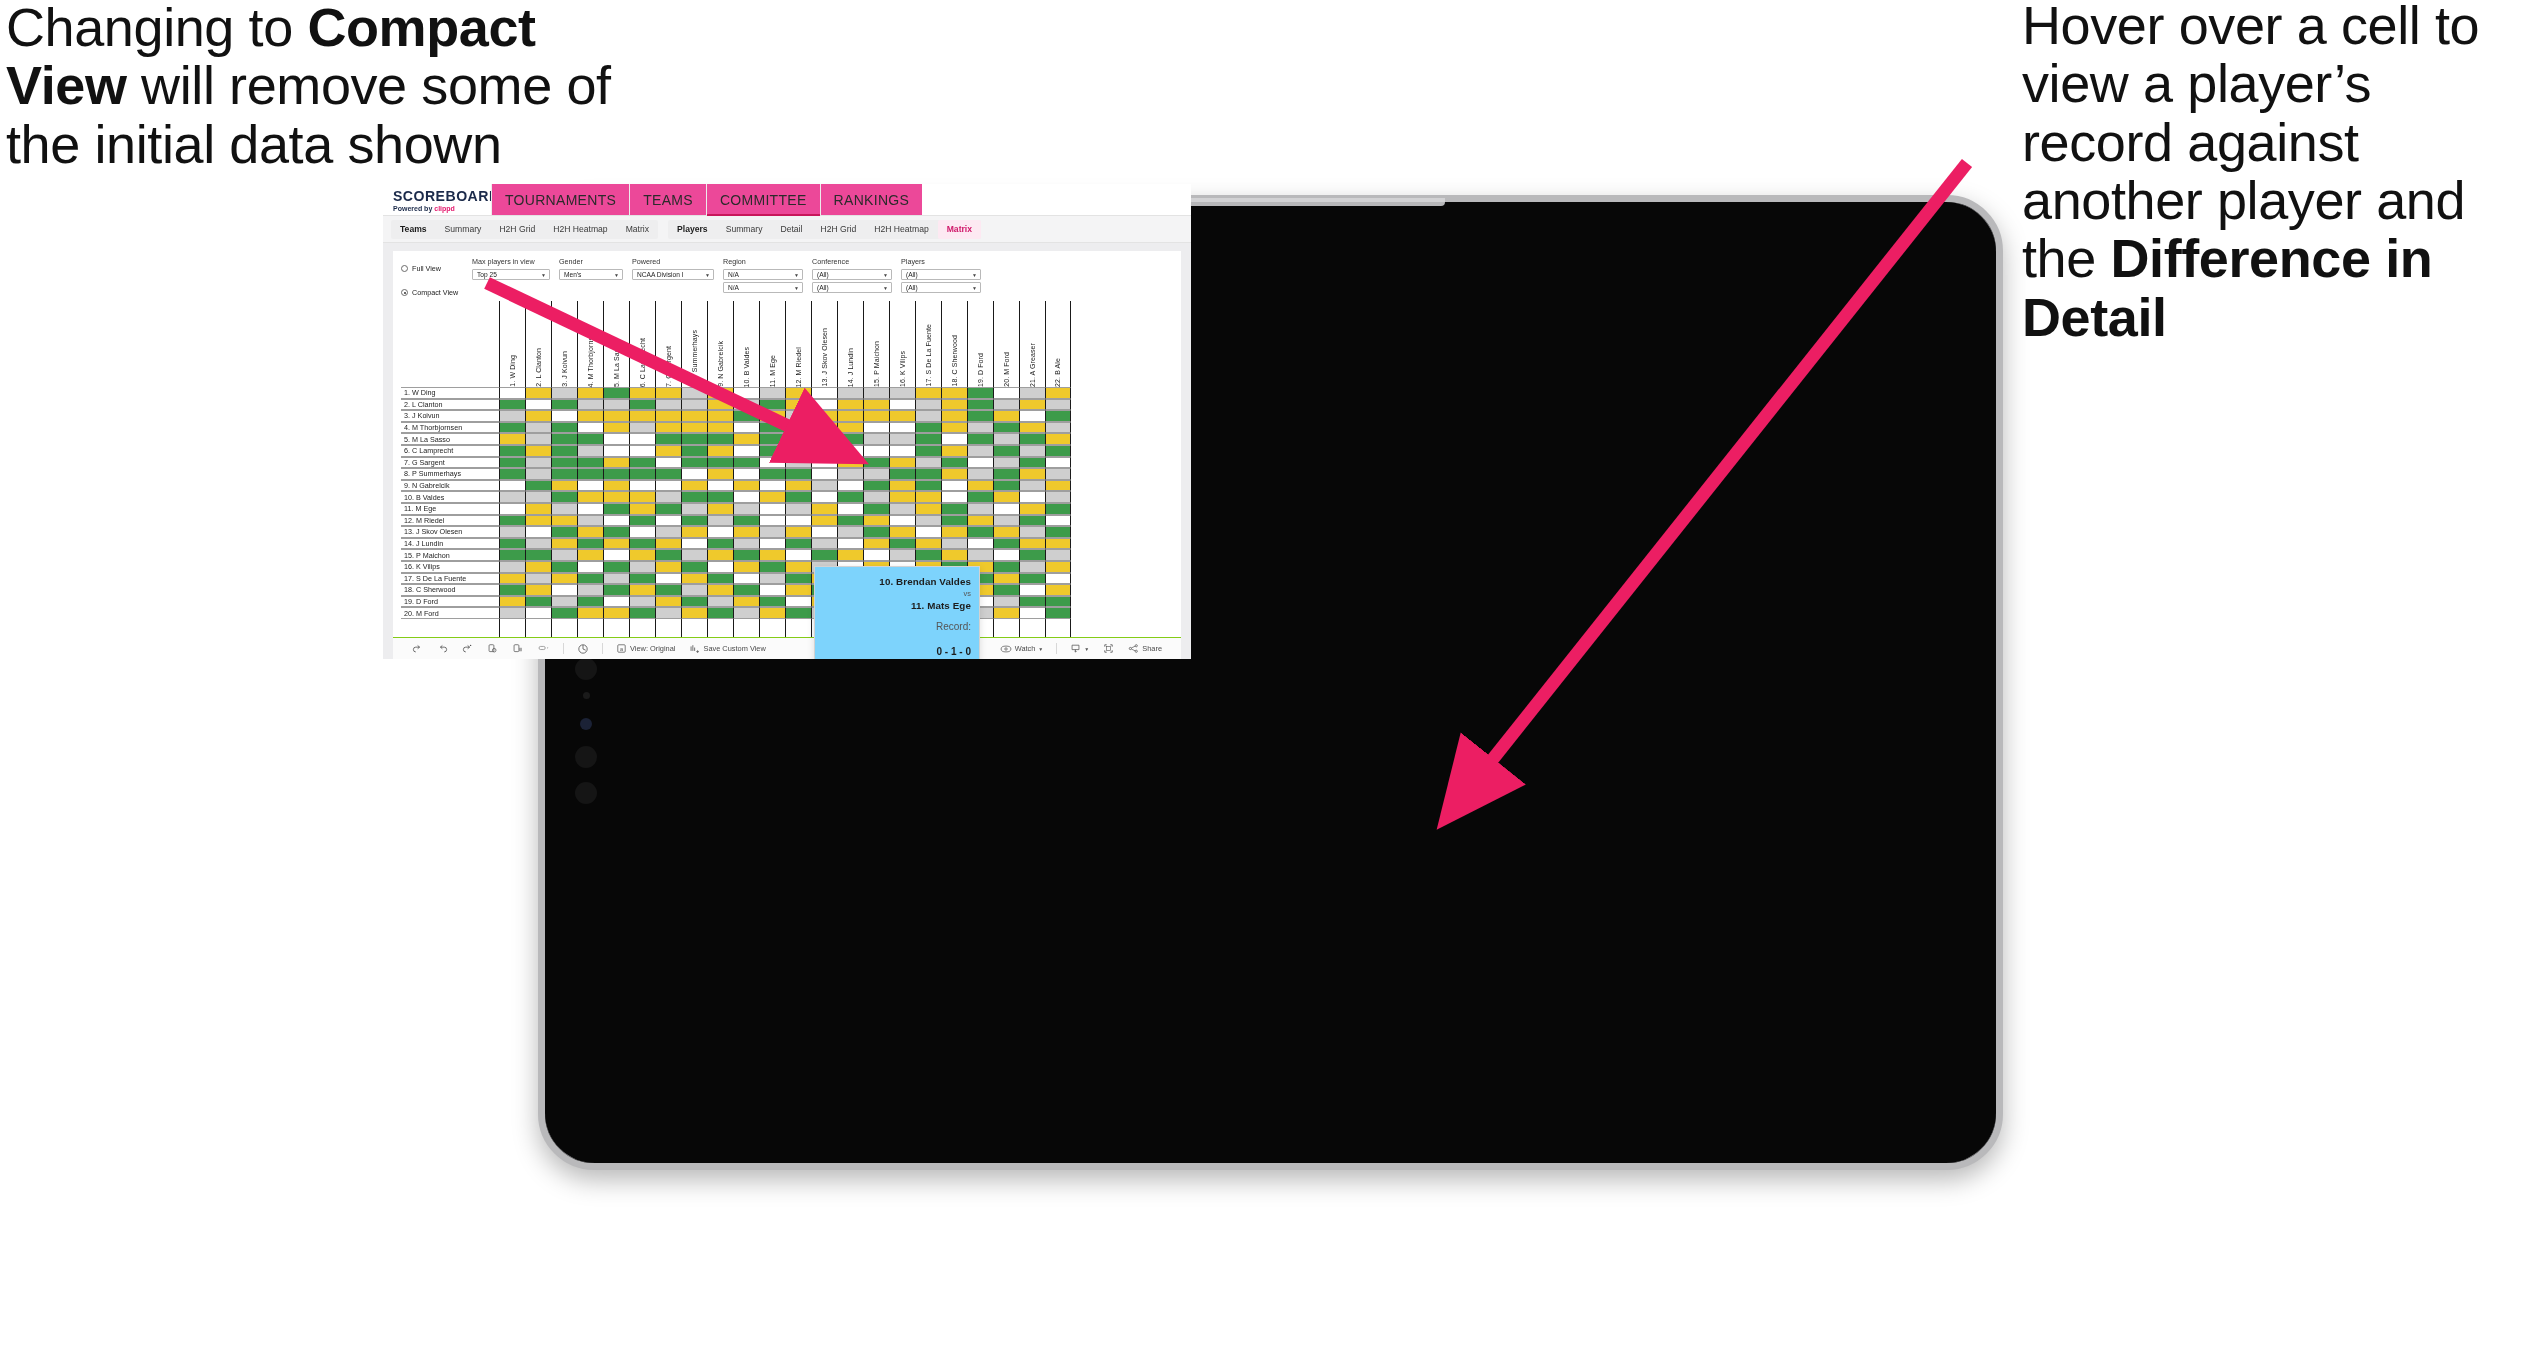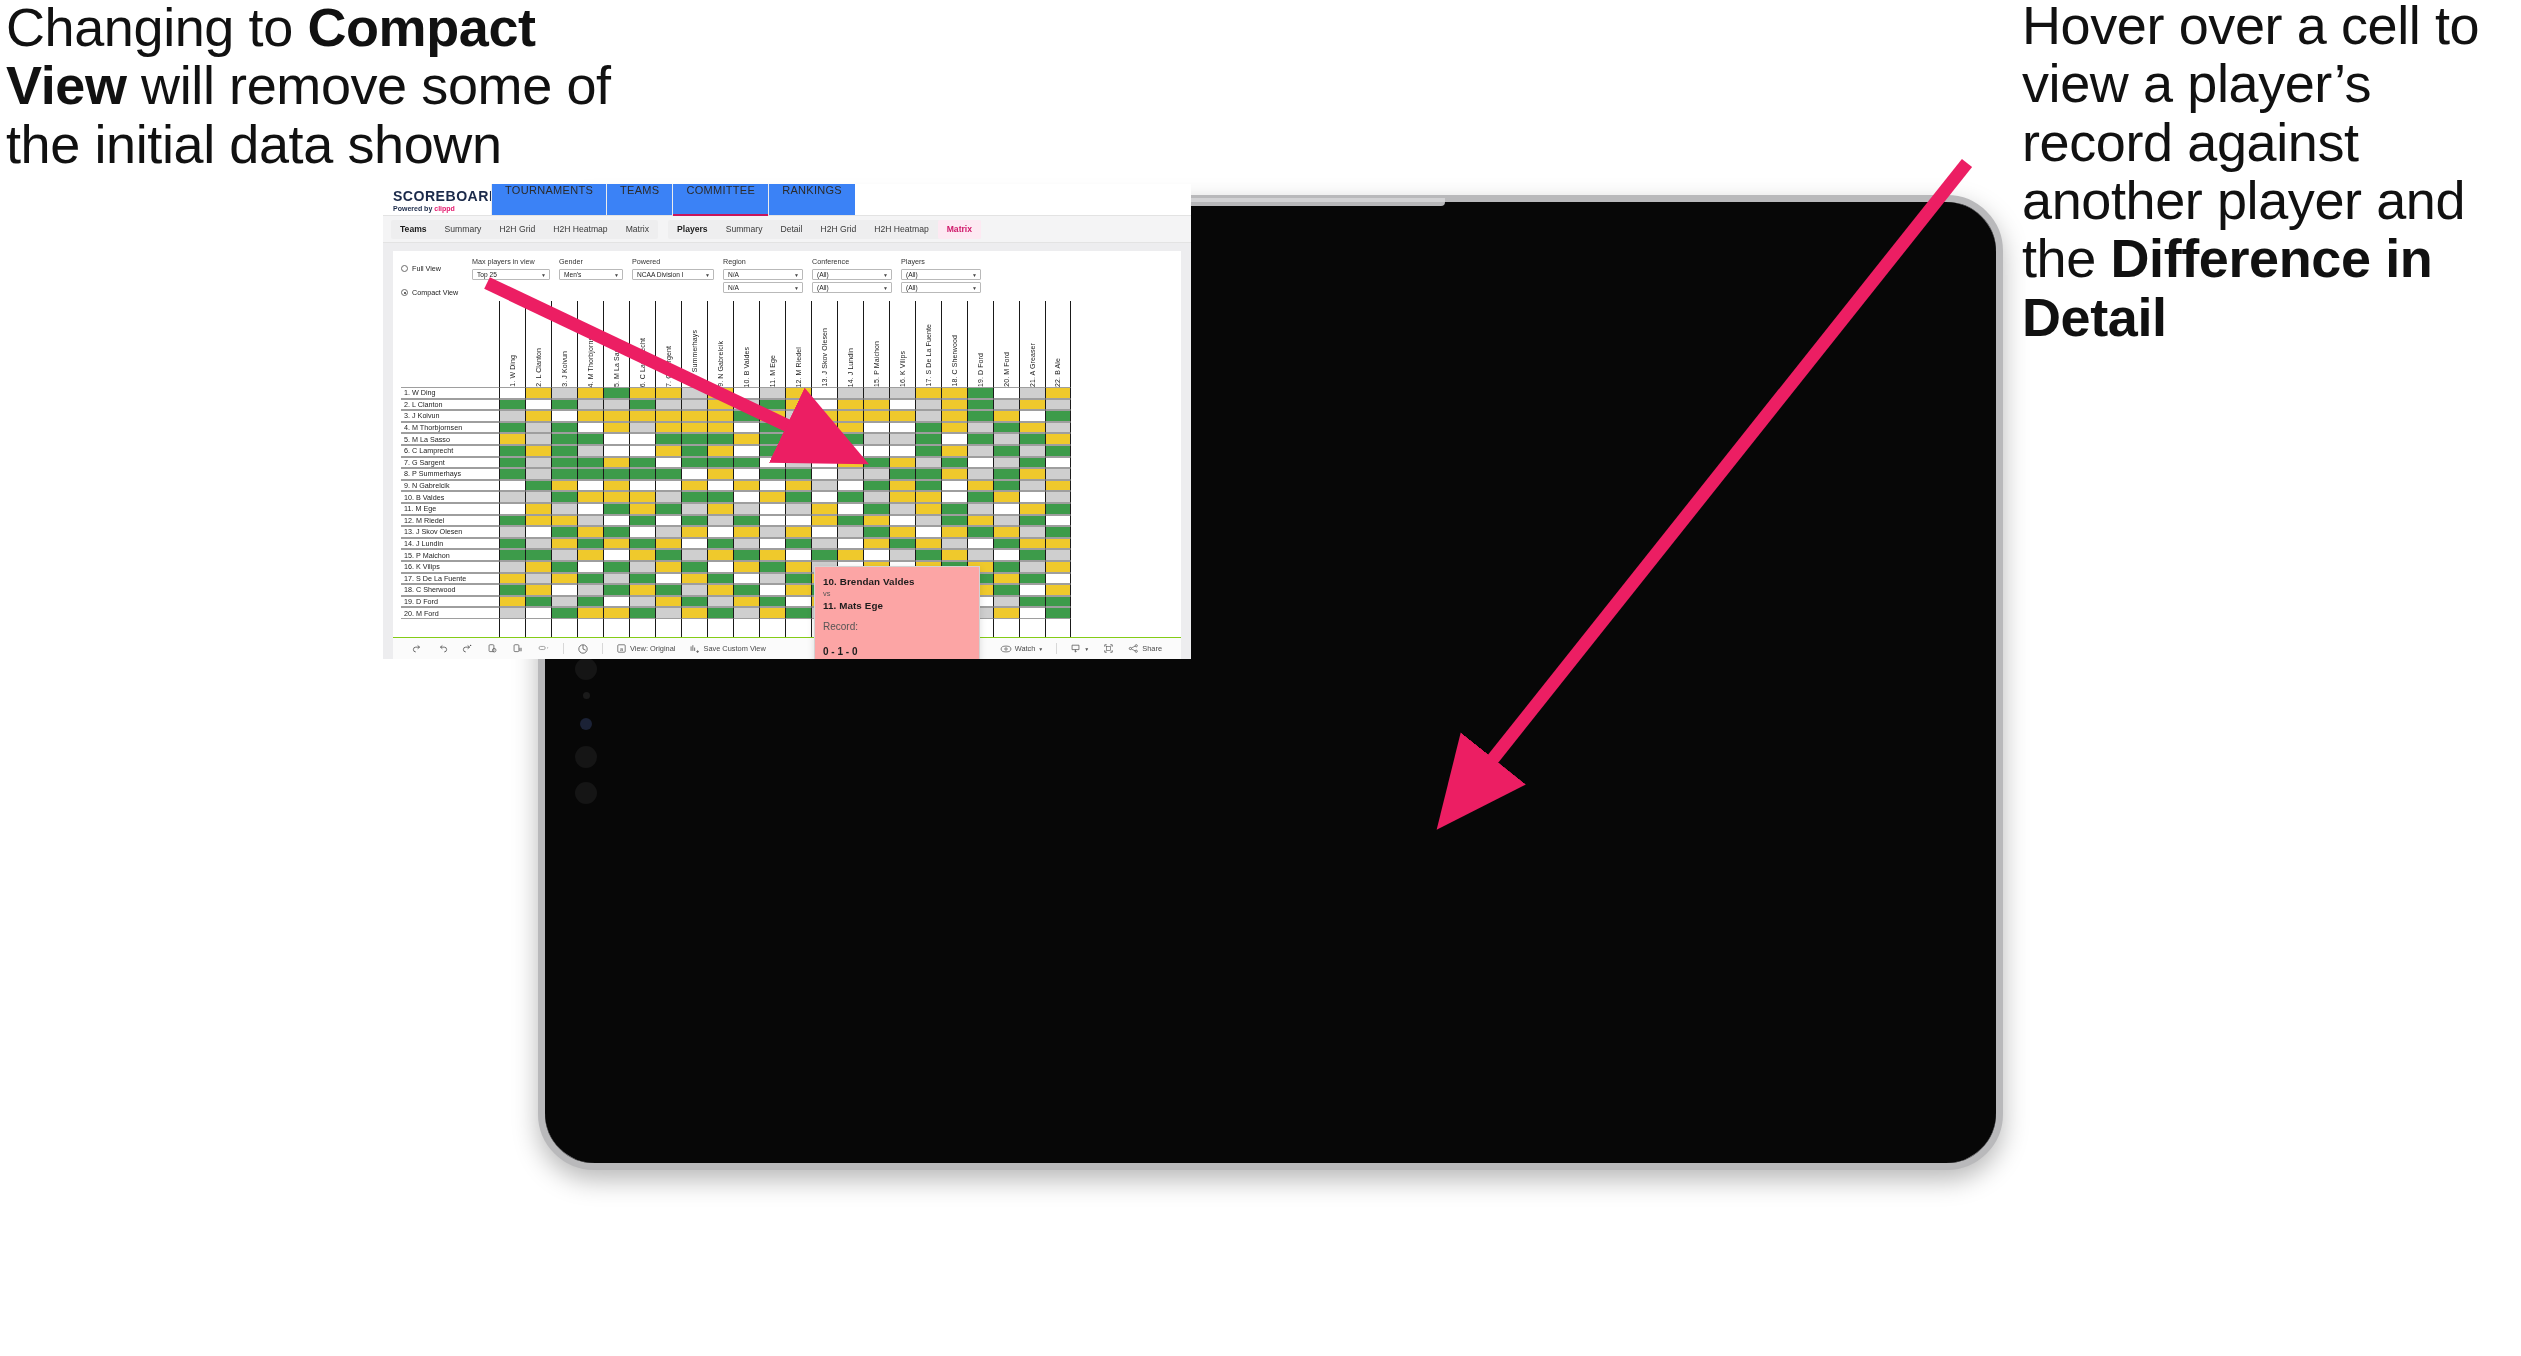--- a/index.html
+++ b/index.html
@@ -74,24 +74,24 @@
   #brand-title {
     font-family: "Liberation Sans", sans-serif;
     font-weight: 700; font-size: 15px; letter-spacing: .5px;
     color: #1b2a4a; line-height: 1;
     font-stretch: condensed; transform: scaleX(.94); transform-origin: left center;
   }
   #brand-sub { font-size: 7px; color:#1b2a4a; margin-top:2px; font-weight:600; line-height:1; }
   #brand-sub .pink { color:#e4176c; font-weight:700; }
 
   .navtab {
-    display:flex; align-items:flex-start; padding: 0 13px;
-    font-size: 11px; color:#2b2b2b; letter-spacing: .3px;
+    display:flex; align-items:center; padding: 0 13px;
+    font-size: 14px; color:#2b2b2b; letter-spacing: .3px;
     border-left: 1px solid #ececec; position:relative; white-space:nowrap;
-    background:#3b82f6;
+    background:#ec4899;
   }
   .navtab.active::after {
     content:""; position:absolute; left:0; right:0; bottom:-1px; height:2.5px; background:#c8175c;
   }
 
   
   #subnav {
     height: 27px; background:#f4f4f5; border-bottom:1px solid #e3e3e3;
     display:flex; align-items:center; padding-left: 8px; gap: 0px;
   }
@@ -173,23 +173,23 @@
   .tail { flex:0 0 26px; width:26px; height:22px; border-left:1.4px solid #1a1a1a; }
   .tail:last-child { border-right:1.4px solid #1a1a1a; }
 
   
   #hscroll { margin: 3px 4px 0 106px; height: 6px; background:#f2f2f2; border-radius:3px; position:relative; }
   #hthumb { position:absolute; left:0; top:0; height:6px; width: 84%; background:#dcdcdc; border-radius:3px; }
 
   
   #tooltip {
     position:absolute; left: 421px; top: 315px; width: 166px;
-    background:#fca5a5; border:1px solid #d2d2d2;
+    background:#7dd3fc; border:1px solid #d2d2d2;
     box-shadow: 0 2px 7px rgba(0,0,0,.13);
-    padding: 9px 8px 10px 8px; text-align:left; z-index: 30;
+    padding: 9px 8px 10px 8px; text-align:right; z-index: 30;
   }
   .tt-name { font-size: 9.8px; font-weight:700; color:#1d1d1d; letter-spacing:.1px; }
   .tt-vs { font-size:7.4px; color:#555; margin: 2px 0; }
   .tt-lbl { font-size:10px; color:#555; margin-top: 10px; }
   .tt-val { font-size: 10px; font-weight:700; color:#1d1d1d; margin-top:14px; }
 
   
   #bottombar {
     position:absolute; left:0; right:0; bottom:0; height:22px;
     background:#fbfbfb; border-top:1px solid #84cc16;

